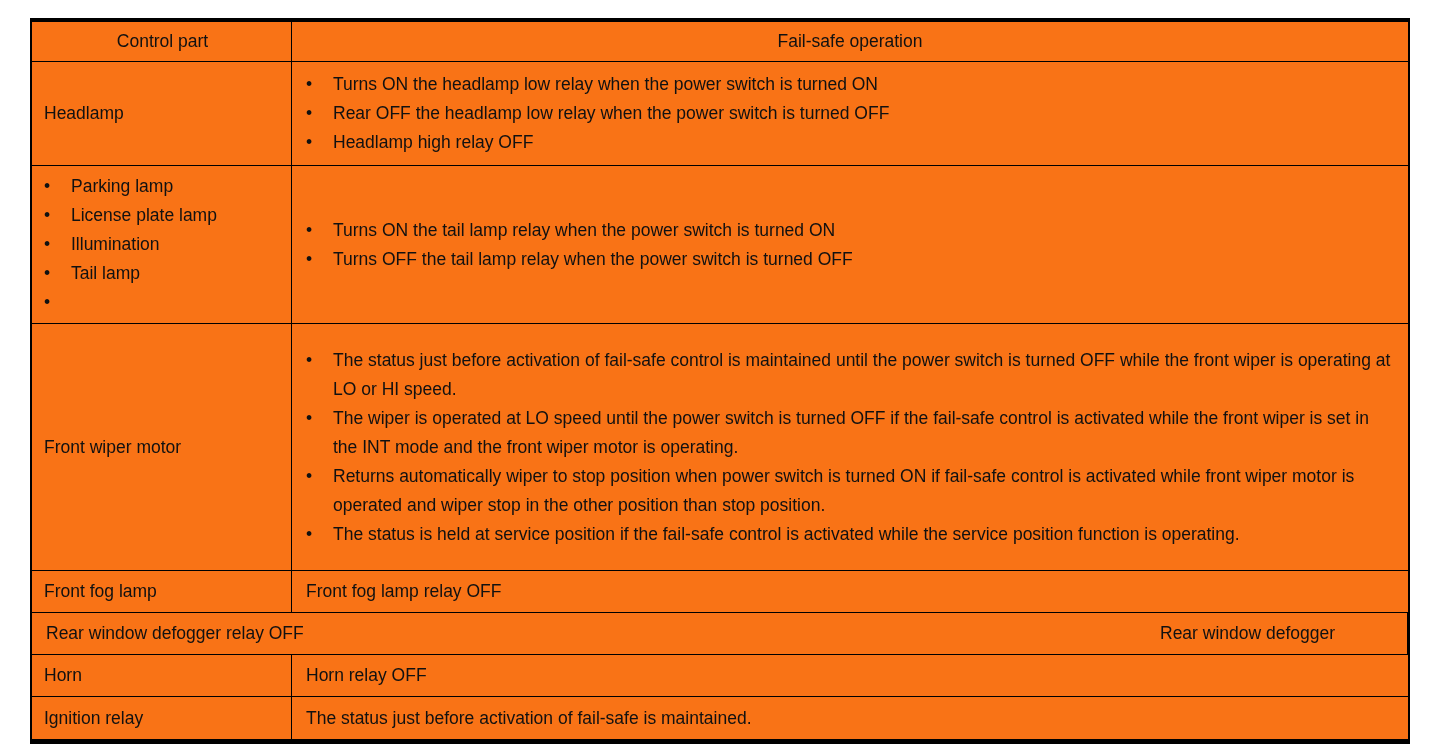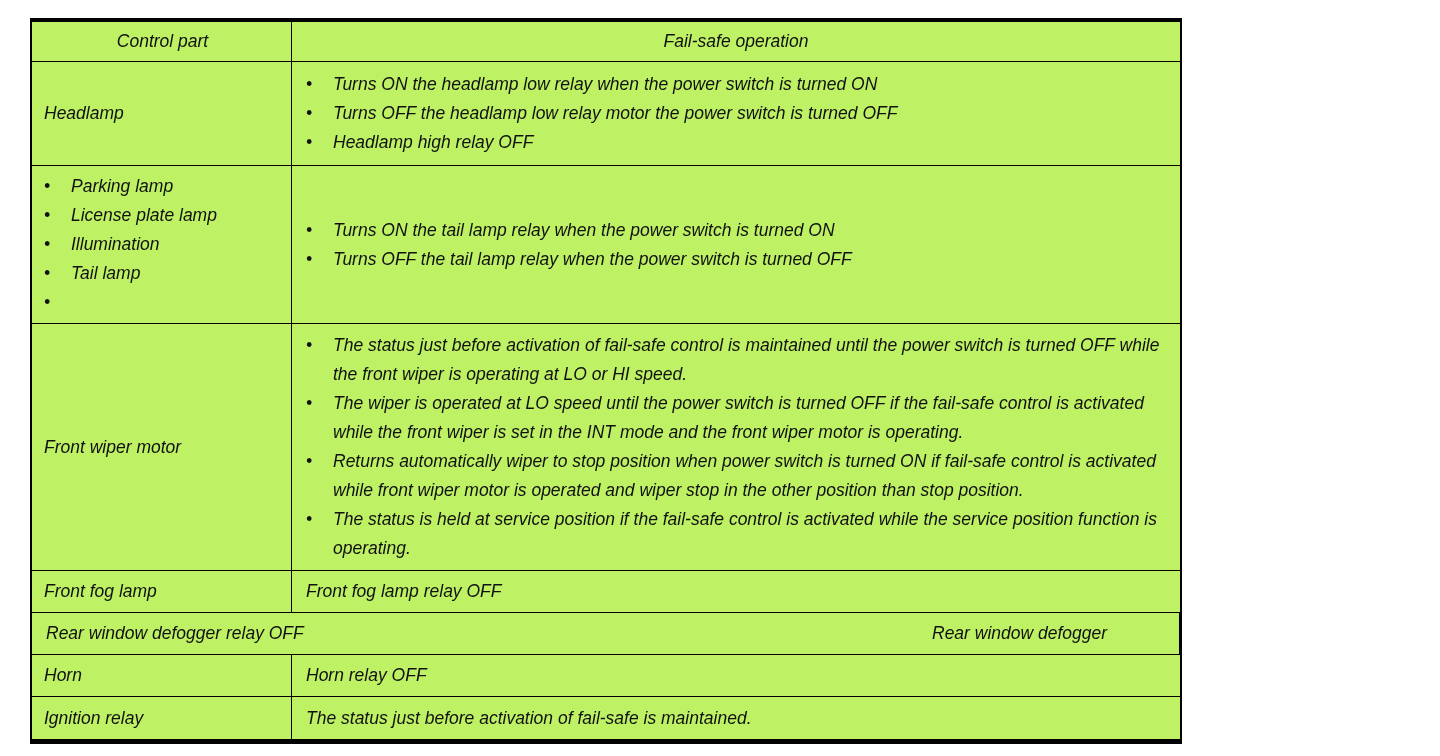--- a/index.html
+++ b/index.html
@@ -10,27 +10,26 @@
     font-family: "Liberation Sans", sans-serif;
     color: #111111;
   }
   .page {
     width: 1440px;
     height: 756px;
     padding: 18px 30px 0 30px;
     background: #ffffff;
   }
   .table {
-    width: 1152px;
+    width: 1380px;
     border-top: 4px solid #000000;
     border-bottom: 5px solid #000000;
     border-left: 2px solid #000000;
     border-right: 2px solid #000000;
-    background: #bef264;
-    font-style: italic;
+    background: #f97316;
   }
   .row {
     display: flex;
     align-items: stretch;
     border-bottom: 1.5px solid #000000;
   }
   #rows-container .row:last-child {
     border-bottom: none;
   }
   .cell {
@@ -102,21 +101,21 @@
             </div>
           </div>
           <div class="cell col-operation">
             <div class="cell-inner">
               <div class="bullet-item">
                 <span class="bullet">•</span>
                 <span class="bullet-text">Turns ON the headlamp low relay when the power switch is turned ON</span>
               </div>
               <div class="bullet-item">
                 <span class="bullet">•</span>
-                <span class="bullet-text">Turns OFF the headlamp low relay motor the power switch is turned OFF</span>
+                <span class="bullet-text">Rear OFF the headlamp low relay when the power switch is turned OFF</span>
               </div>
               <div class="bullet-item">
                 <span class="bullet">•</span>
                 <span class="bullet-text">Headlamp high relay OFF</span>
               </div>
             </div>
           </div>
         </div>
         <div class="row body-row">
           <div class="cell col-control">

